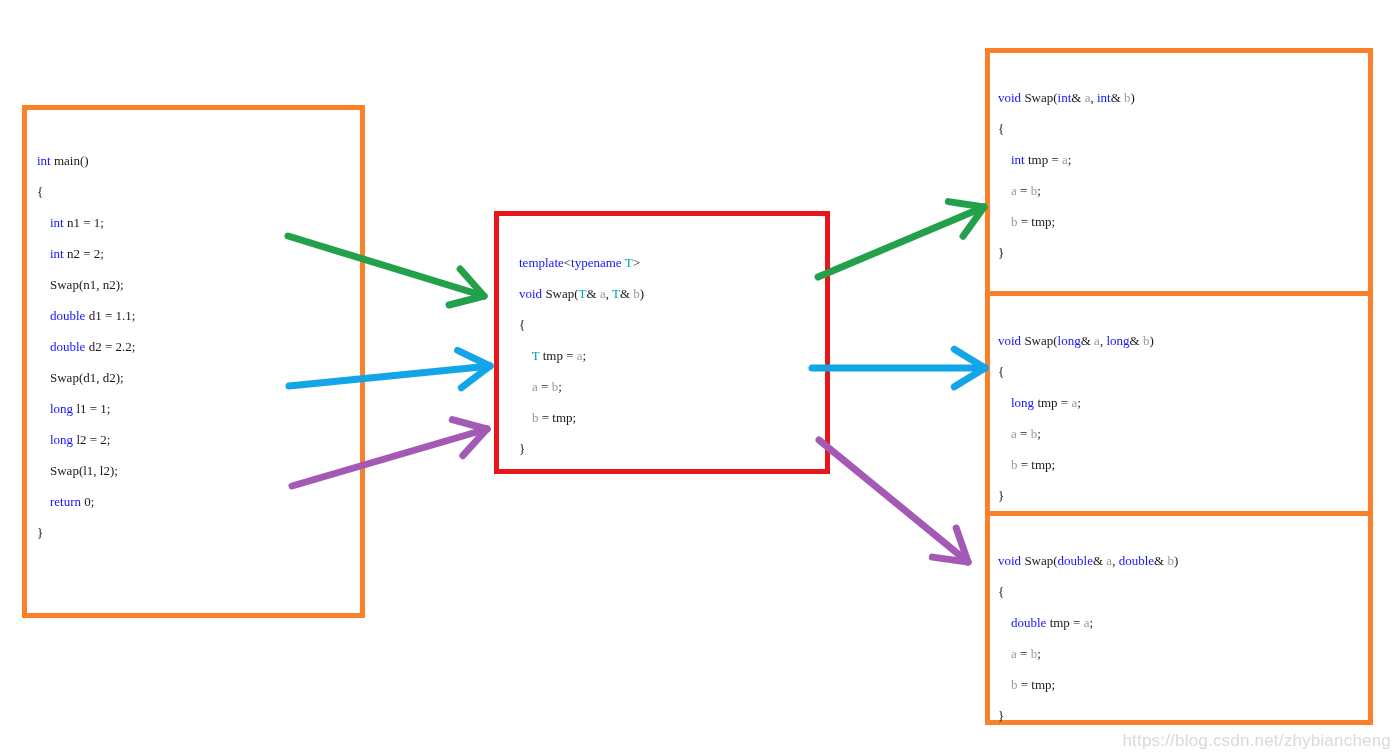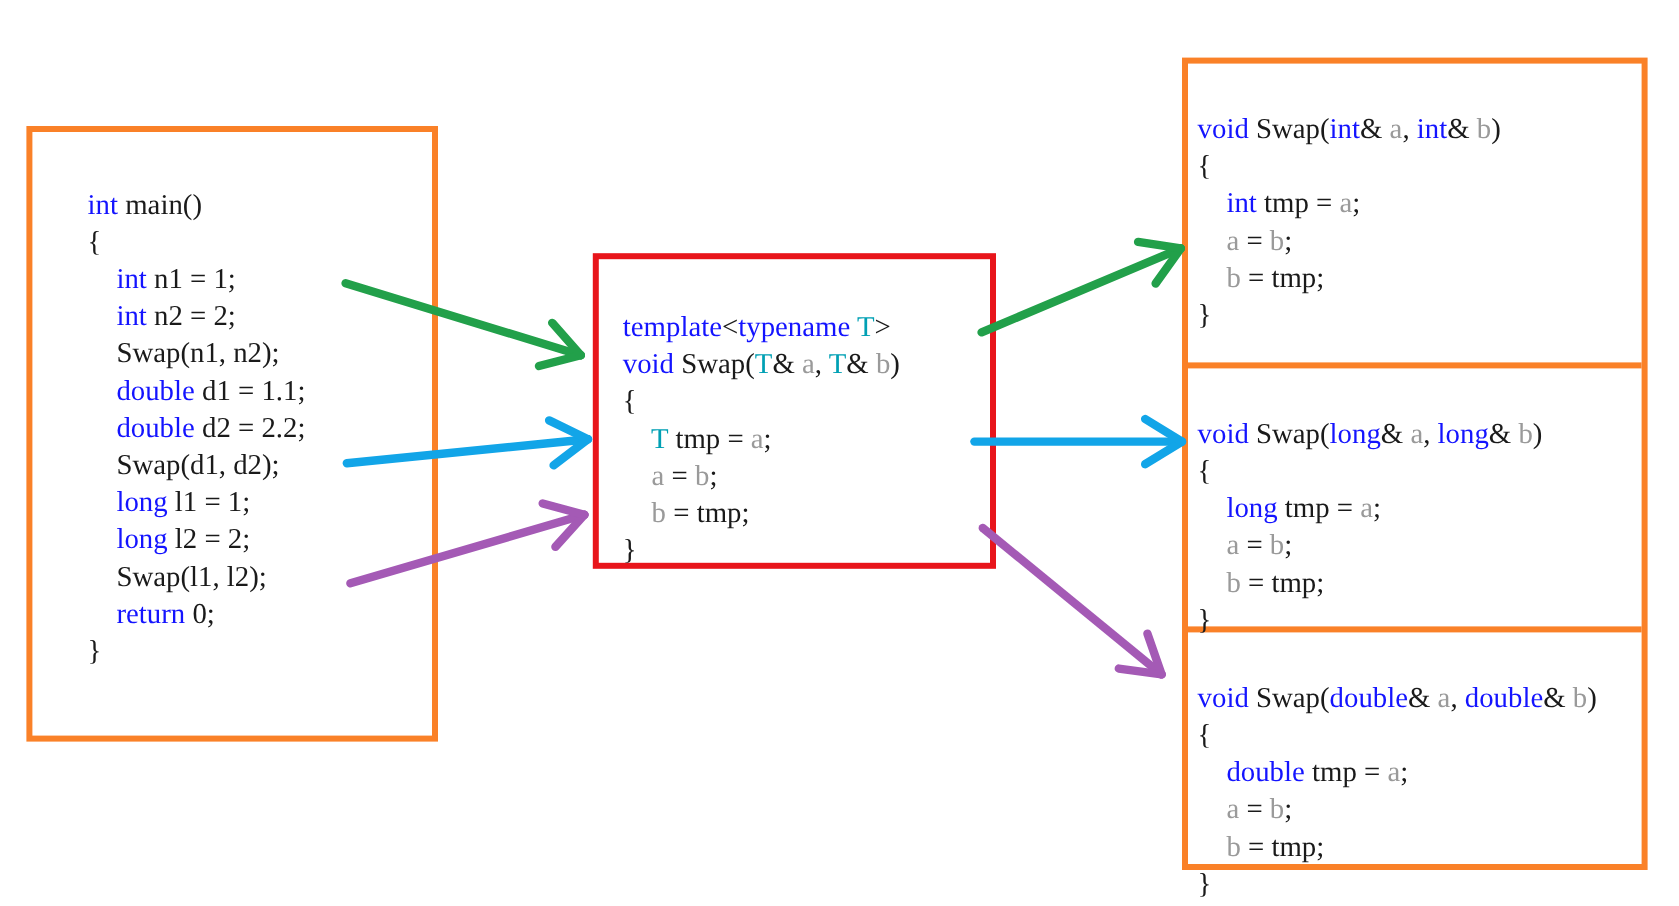--- a/index.html
+++ b/index.html
@@ -27,31 +27,31 @@
     box-sizing:border-box;
     border:5px solid #fa8128;
     background:#fff;
     z-index:3;
   }
   .stack .panel{box-sizing:border-box;}
   .stack .panel + .panel{border-top:5px solid #fa8128;}
 
   .code{
     font-family:"Liberation Serif", serif;
-    font-size:24px;
+    font-size:13px;
     line-height:31px;
     white-space:pre;
     color:#1a1a1a;
   }
   .code .kw{color:#1414ff;}
   .code .tt{color:#00a0b4;}
   .code .dim{color:#9a9a9a;}
   .code .pl{color:#1a1a1a;}
 
-  .pad-main{padding:22px 0 0 46px;}
+  .pad-main{padding:22px 0 0 10px;}
   .pad-tpl{padding:18px 0 0 20px;}
   .pad-inst{padding:16px 0 0 8px;}
 
   svg#arrows{position:absolute;left:0;top:0;width:1399px;height:755px;z-index:6;pointer-events:none;}
 
   .watermark{
     position:absolute;
     right:8px;bottom:4px;
     font-family:"Liberation Sans", sans-serif;
     font-size:17px;
@@ -145,13 +145,14 @@
         <line x1="985" y1="368" x2="954.3091172058578" y2="386.81674024150374" stroke="#12a5e8" stroke-width="7" stroke-linecap="round"></line>
         <line x1="985" y1="368" x2="954.3091172058578" y2="349.18325975849626" stroke="#12a5e8" stroke-width="7" stroke-linecap="round"></line>
       </g>
       <g>
         <line x1="819" y1="440" x2="968" y2="562" stroke="#a45ab5" stroke-width="7" stroke-linecap="round"></line>
         <line x1="968" y1="562" x2="932.3328783983739" y2="557.1156948646901" stroke="#a45ab5" stroke-width="7" stroke-linecap="round"></line>
         <line x1="968" y1="562" x2="956.174460664462" y2="527.997696851189" stroke="#a45ab5" stroke-width="7" stroke-linecap="round"></line>
       </g>
     </svg>
 
+  <div class="watermark">https://blog.csdn.net/zhybiancheng</div>
 </div>
 
 </body></html>

